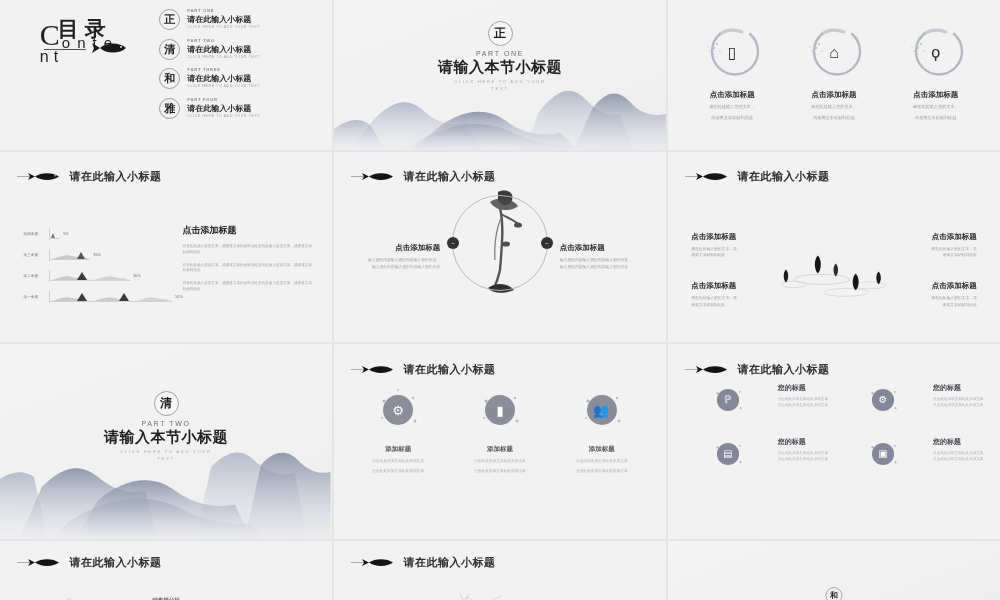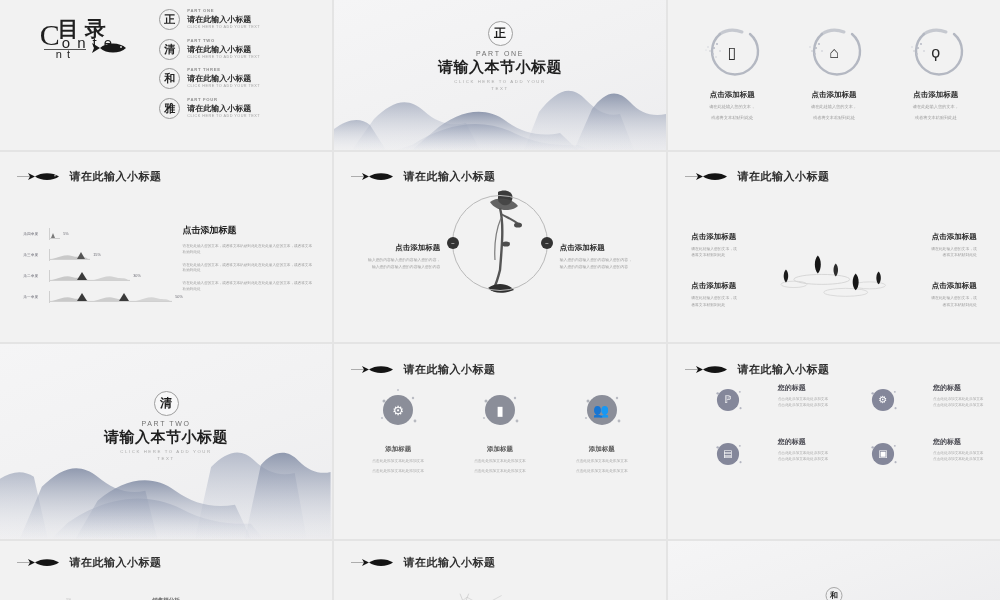--- a/index.html
+++ b/index.html
@@ -41,22 +41,22 @@
   .logo-c{
     position:absolute; left:0px; top:5px;
     font-size:30px; font-weight:400; color:#1f1f1f;
     font-family:"Liberation Serif",serif; line-height:1;
   }
   .logo-rest{
     position:absolute; left:22px; top:19px;
     font-size:15px; letter-spacing:7px; color:#1f1f1f;
   }
   .logo-nt{
-    position:absolute; left:16px; top:33px;
-    font-size:11px; letter-spacing:5px; color:#1f1f1f;
+    position:absolute; left:0; top:33px;
+    font-size:16px; letter-spacing:5px; color:#1f1f1f;
   }
   .logo-rule{ position:absolute; left:4px; top:34px; width:42px; height:1px; background:#555; }
   .logo-fish{ position:absolute; left:52px; top:26px; }
 
   
   .toc{ position:absolute; left:48%; top:6%; width:48%; }
   .toc-item{ display:flex; align-items:center; gap:7px; margin-bottom:8.5px; }
   .toc-badge{
     width:21px; height:21px; border-radius:50%;
     border:1px solid #9a9a9a; flex:0 0 21px;

